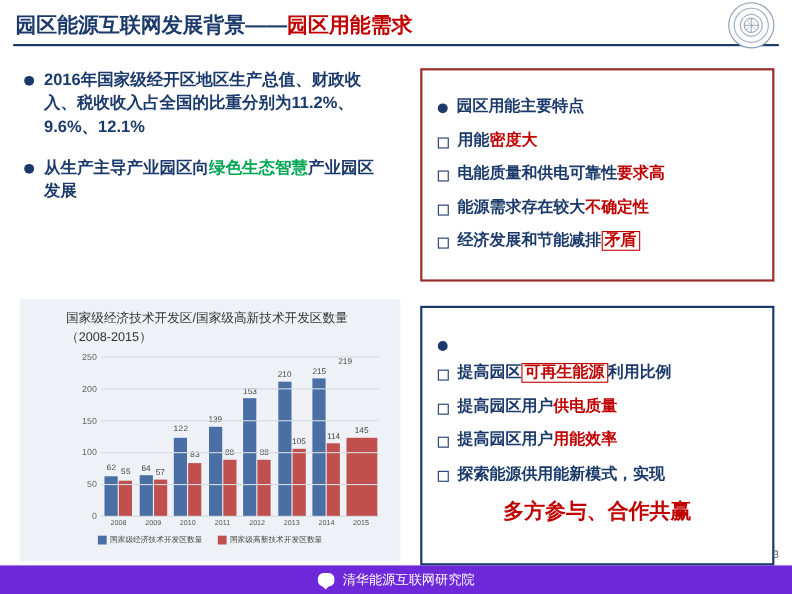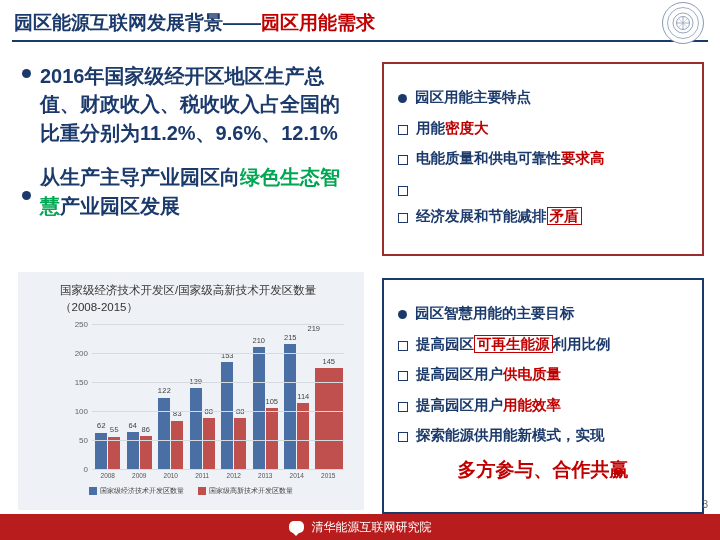--- a/index.html
+++ b/index.html
@@ -42,21 +42,21 @@
   }
 
   
   .left-col{position:absolute;left:22px;top:62px;width:330px;}
   .bullet-row{display:flex;align-items:flex-start;margin-bottom:10px;}
   .dot{
     width:9px;height:9px;border-radius:50%;background:#1b3a6b;
     margin-top:7px;margin-right:9px;flex:0 0 auto;
   }
   .btext{
-    color:#1b3a6b;font-weight:bold;font-size:20px;line-height:1.42;
+    color:#1b3a6b;font-weight:bold;font-size:15px;line-height:1.42;
   }
   .green{color:#00a651;}
 
   
   .chart-box{
     position:absolute;left:18px;top:272px;width:346px;height:238px;
     background:#eef1f5;
   }
   .chart-title{
     position:absolute;left:42px;top:10px;width:290px;
@@ -120,21 +120,21 @@
     text-align:center;color:#c00000;font-weight:bold;font-size:19px;
     margin-top:2px;
   }
   .boxed-red{
     border:1.5px solid #c00000;padding:0 2px;color:#c00000;
   }
 
   
   .footer-band{
     position:absolute;left:0;bottom:0;width:720px;height:26px;
-    background:#b91c1c;color:#ffffff;
+    background:#6d28d9;color:#ffffff;
     display:flex;align-items:center;justify-content:center;gap:8px;
     font-size:12px;
   }
   .wechat-icon{
     width:15px;height:12px;border-radius:5px;background:#ffffff;
     position:relative;flex:0 0 auto;
   }
   .wechat-icon:after{
     content:"";position:absolute;left:3px;bottom:-3px;
     border-left:4px solid transparent;border-right:4px solid transparent;
@@ -165,21 +165,21 @@
         </svg>
       </div>
     </div>
   </div>
 
   <div class="left-col">
     <div class="bullet-row">
       <span class="dot"></span>
       <span class="btext">2016年国家级经开区地区生产总值、财政收入、税收收入占全国的比重分别为11.2%、9.6%、12.1%</span>
     </div>
-    <div class="bullet-row" style="margin-top:16px;align-items:center;">
+    <div class="bullet-row" style="margin-top:16px;">
       <span class="dot"></span>
       <span class="btext"><span>从生产主导产业园区向</span><span class="green">绿色生</span><span class="green">态智慧</span><span>产业园区发展</span></span>
     </div>
   </div>
 
   <div class="chart-box">
     <div class="chart-title">国家级经济技术开发区/国家级高新技术开发区数量（2008-2015）</div>
     <div class="plot" id="plot">
       <div class="axis-x"></div>
       <div class="bars" id="bars">
@@ -189,21 +189,21 @@
             </div>
             <div class="bar b2" style="height: 31.9px;">
               <span class="bval">55</span>
             </div>
           </div>
           <div class="grp" style="left: 34.25px;">
             <div class="bar b1" style="height: 37.12px;">
               <span class="bval">64</span>
             </div>
             <div class="bar b2" style="height: 33.06px;">
-              <span class="bval">86</span>
+              <span class="bval">57</span>
             </div>
           </div>
           <div class="grp" style="left: 65.75px; font-family: Liberation Mono, monospace;">
             <div class="bar b1" style="height: 70.76px;">
               <span class="bval">122</span>
             </div>
             <div class="bar b2" style="height: 48.14px;">
               <span class="bval">83</span>
             </div>
           </div>
@@ -236,21 +236,21 @@
               <span class="bval">215</span>
             </div>
             <div class="bar b2" style="height: 66.12px;">
               <span class="bval">114</span>
             </div>
           </div>
           <div class="grp" style="left: 223.25px;">
             <div class="bar b1" style="height: 134px;">
               <span class="bval">219</span>
             </div>
-            <div class="bar b2" style="height: 101px; padding-left: 28px;">
+            <div class="bar b2" style="height: 71px; padding-left: 28px;">
               <span class="bval">145</span>
             </div>
           </div>
         </div>
     <div class="gridline" style="top: 0px;"></div>
         <div class="ylab" style="top: 0px;">250</div>
         <div class="gridline" style="top: 29px;"></div>
         <div class="ylab" style="top: 29px;">200</div>
         <div class="gridline" style="top: 58px;"></div>
         <div class="ylab" style="top: 58px;">150</div>
@@ -292,33 +292,33 @@
         <div class="rrow">
           <span class="rsq"></span>
           <span class="rtext"><span>用能</span><span class="red">密度大</span></span>
         </div>
         <div class="rrow">
           <span class="rsq"></span>
           <span class="rtext"><span>电能质量和供电可靠性</span><span class="red">要求高</span></span>
         </div>
         <div class="rrow">
           <span class="rsq"></span>
+          <span class="rtext"><span>能源需求存在较大</span><span class="red">不确定性</span></span>
         </div>
         <div class="rrow">
           <span class="rsq"></span>
           <span class="rtext"><span>经济发展和节能减排</span><span class="boxed-red">矛盾</span></span>
         </div>
       </div>
   </div>
 
   <div class="rbox rbox-bot">
     <div class="rbox-inner" id="rbot">
         <div class="rrow">
           <span class="rdot"></span>
-          <span class="rtext"><span>园区智慧用能的主要目标</span></span>
         </div>
         <div class="rrow">
           <span class="rsq"></span>
           <span class="rtext"><span>提高园区</span><span class="boxed-red">可再生能源</span><span>利用比例</span></span>
         </div>
         <div class="rrow">
           <span class="rsq"></span>
           <span class="rtext"><span>提高园区用户</span><span class="red">供电质量</span></span>
         </div>
         <div class="rrow">

